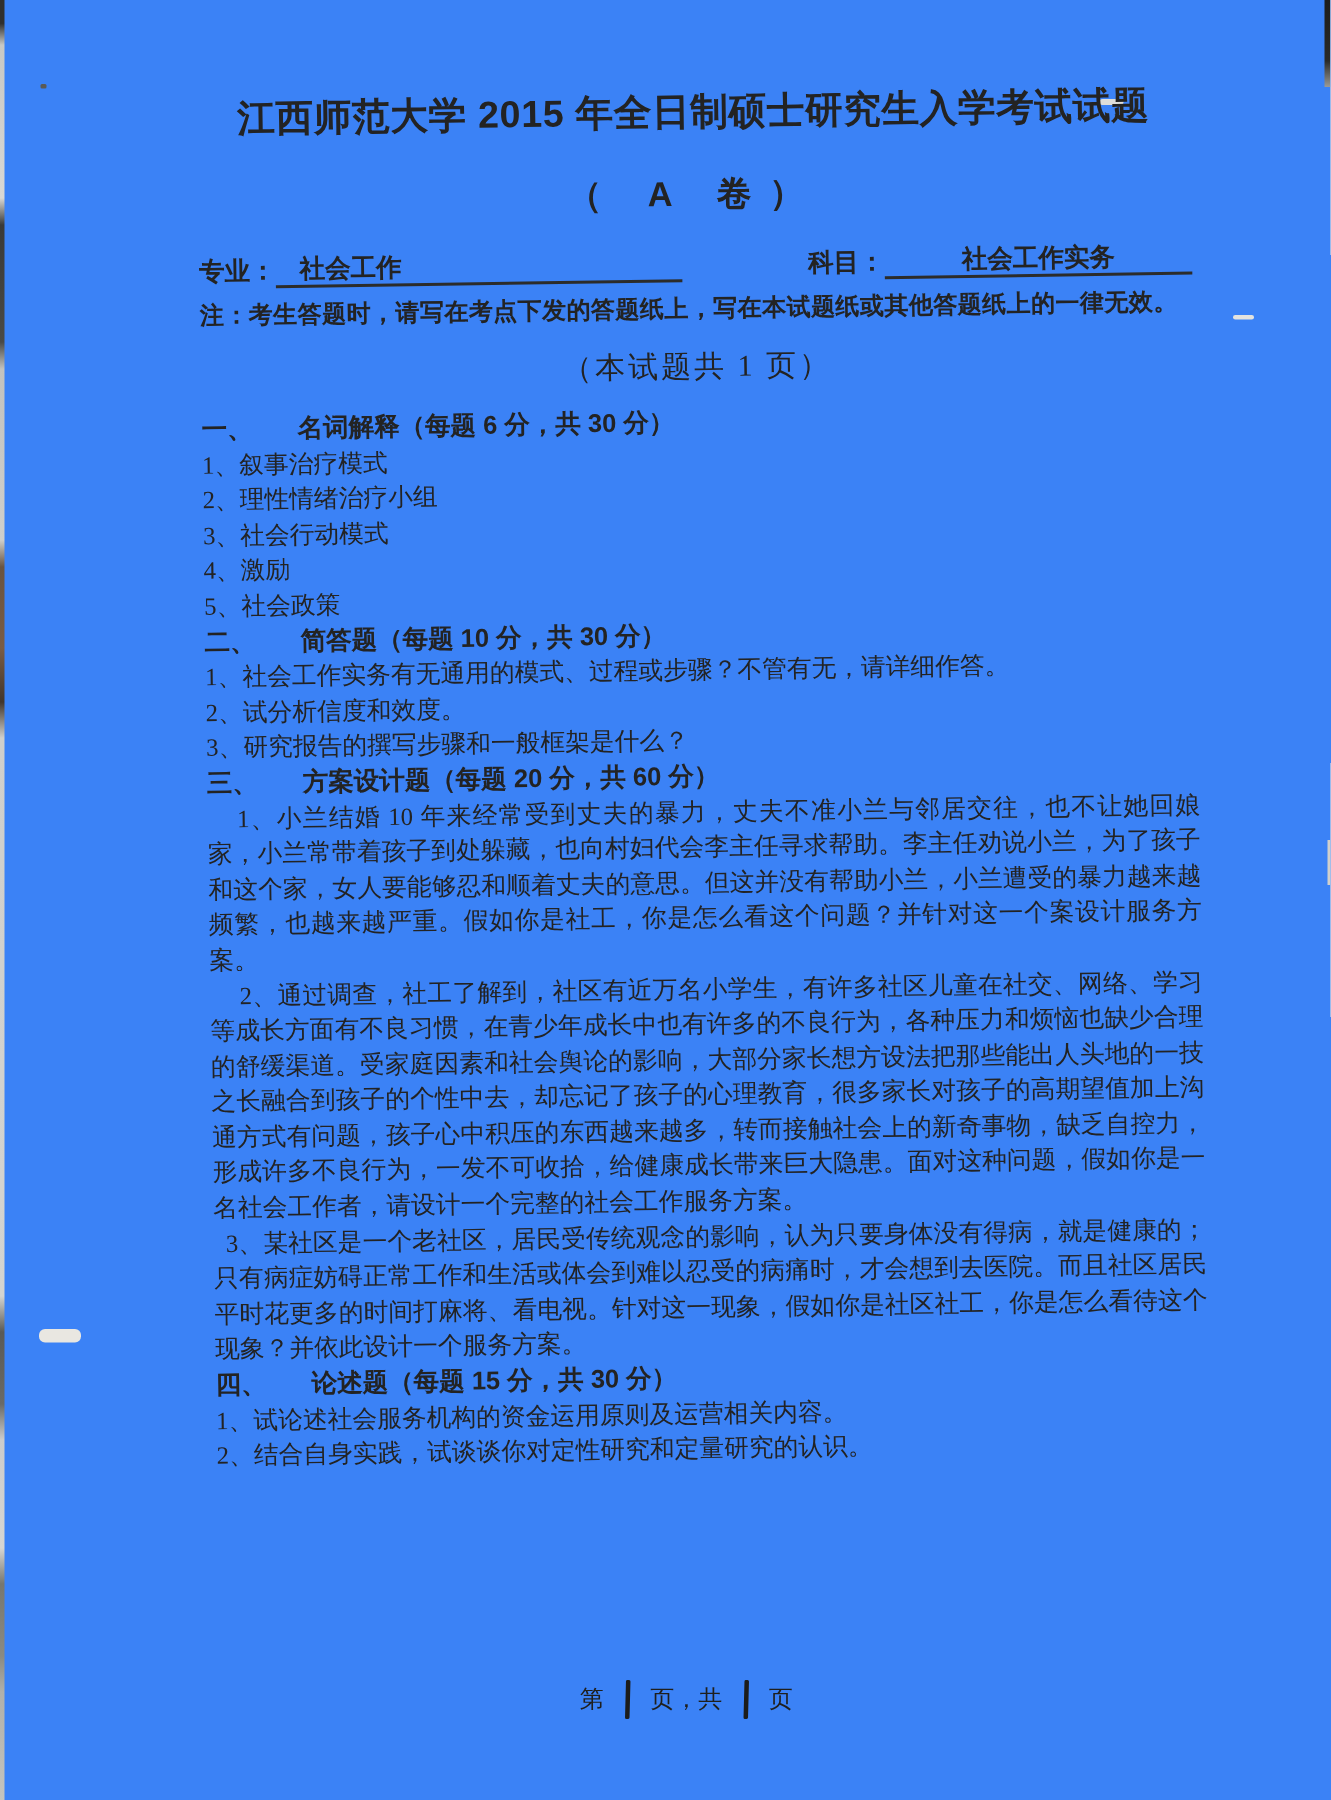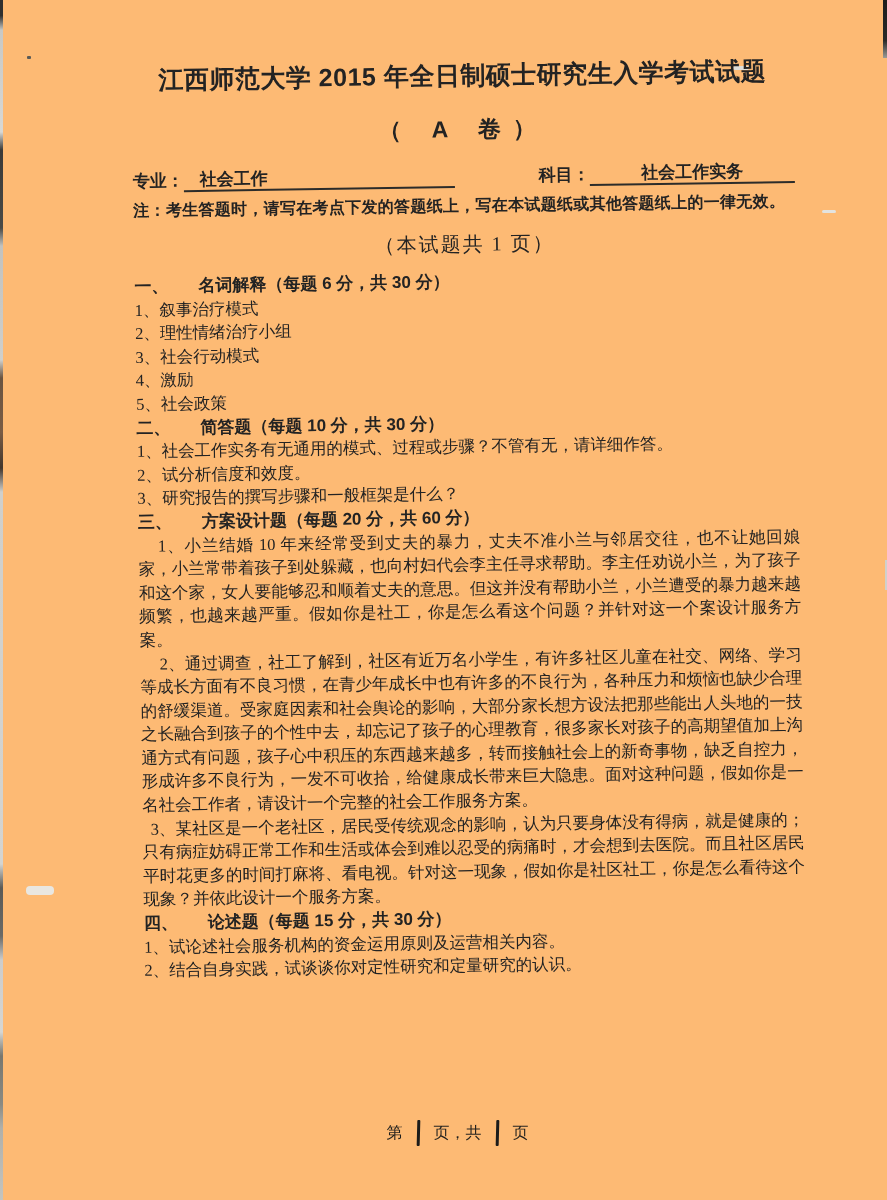--- a/index.html
+++ b/index.html
@@ -1,16 +1,16 @@
 <!DOCTYPE html>
 <html><head>
 <meta charset="utf-8">
 <style>
   html,body{margin:0;padding:0;background:#e8e8e6;}
-  .page{position:relative;width:887px;height:1200px;background:#fdba74;overflow:hidden;
+  .page{position:relative;width:887px;height:1200px;background:#3b82f6;overflow:hidden;
         font-family:"Liberation Serif",serif;color:#232323;}
   
   .edge-left{position:absolute;left:0;top:0;width:3px;height:1200px;
     background:linear-gradient(to bottom,
       #30302e 0%,#30302e 1.3%,#c8c8c4 2.5%,#d8d8d4 11%,#3a3a38 12.5%,#4a4a46 19%,
       #c2c2be 20.5%,#cfcfcb 30%,#6a5440 31.5%,#7a5c44 36%,#42362c 39%,#cfcfcb 41%,
       #d4d4d0 72%,#5a5a56 74%,#6a6a66 78%,#cccccb 80%,#d6d6d2 86%,#77776f 88%,
       #8a8a82 92%,#b0b0aa 94%,#c4c4be 100%);}
   .edge-right-top{position:absolute;right:0;top:0;width:4px;height:58px;
     background:linear-gradient(to bottom,#1d1d1b 0%,#2a2a28 70%,#9a9a96 100%);}

